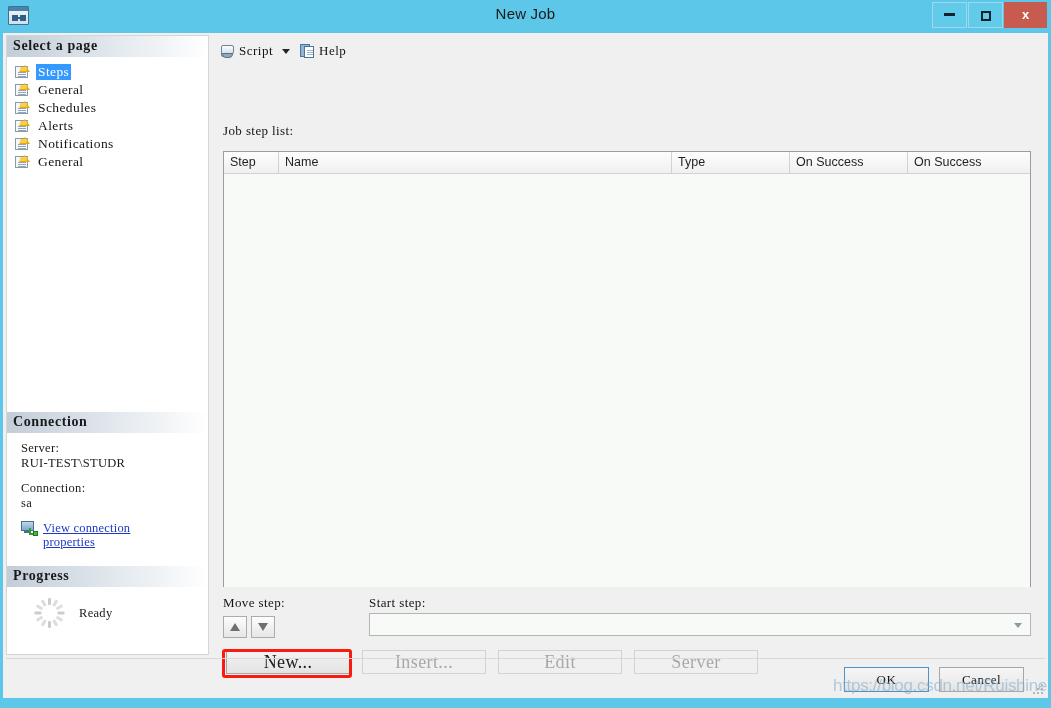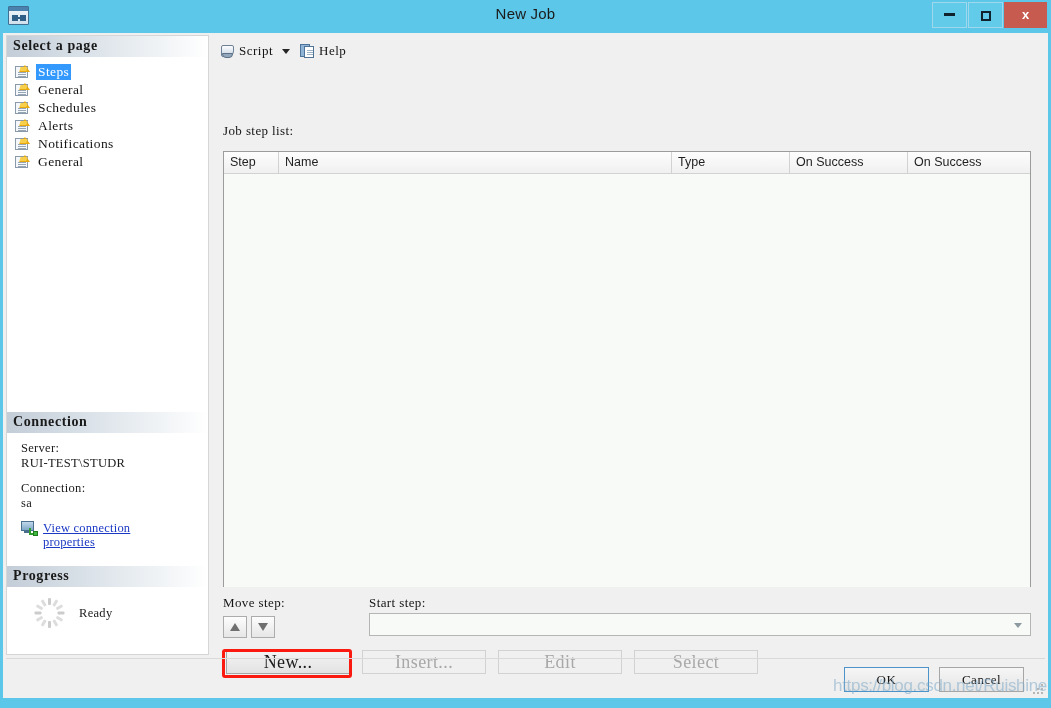--- a/index.html
+++ b/index.html
@@ -744,21 +744,21 @@
         </div>
 
         <div id="start-label">Start step:</div>
         <div id="start-combo">
           <span class="combo-caret"></span>
         </div>
 
         <div class="act-btn" id="btn-new">New...</div>
         <div class="act-btn disabled" id="btn-insert">Insert...</div>
         <div class="act-btn disabled" id="btn-edit">Edit</div>
-        <div class="act-btn disabled" id="btn-delete">Select</div>
+        <div class="act-btn disabled" id="btn-delete">Server</div>
       </div>
     </div>
 
     <div id="red-highlight"></div>
 
     <div id="footer-sep"></div>
     <div class="dlg-btn" id="btn-ok">OK</div>
     <div class="dlg-btn" id="btn-cancel">Cancel</div>
     <div id="grip">
         <i style="left: 9px; top: 1px;"></i>

